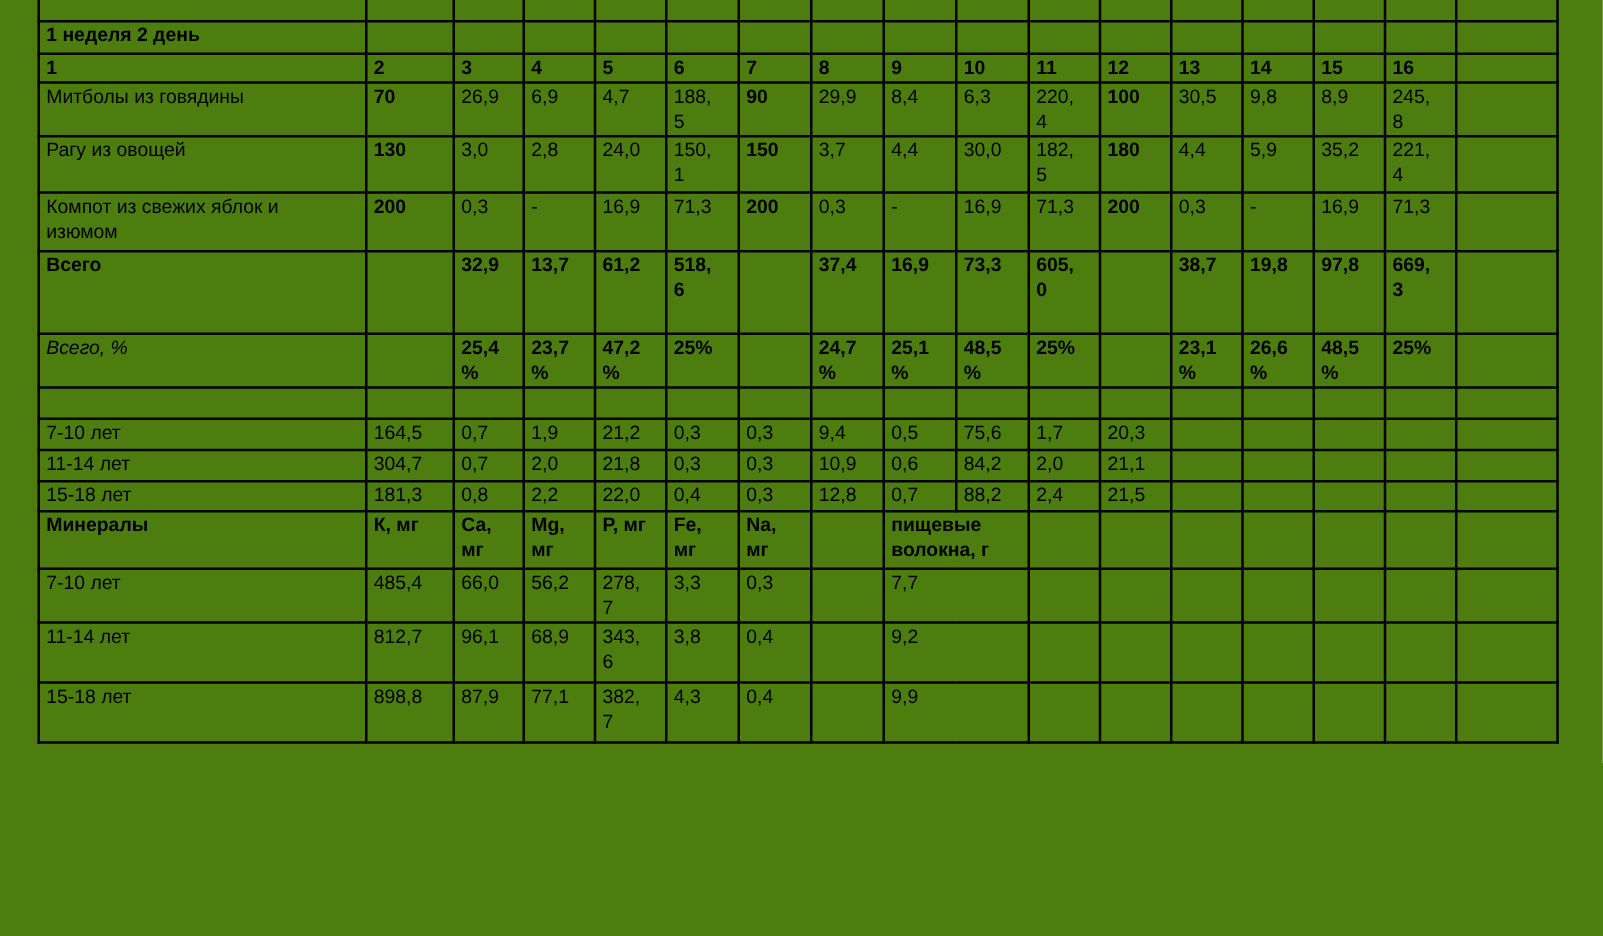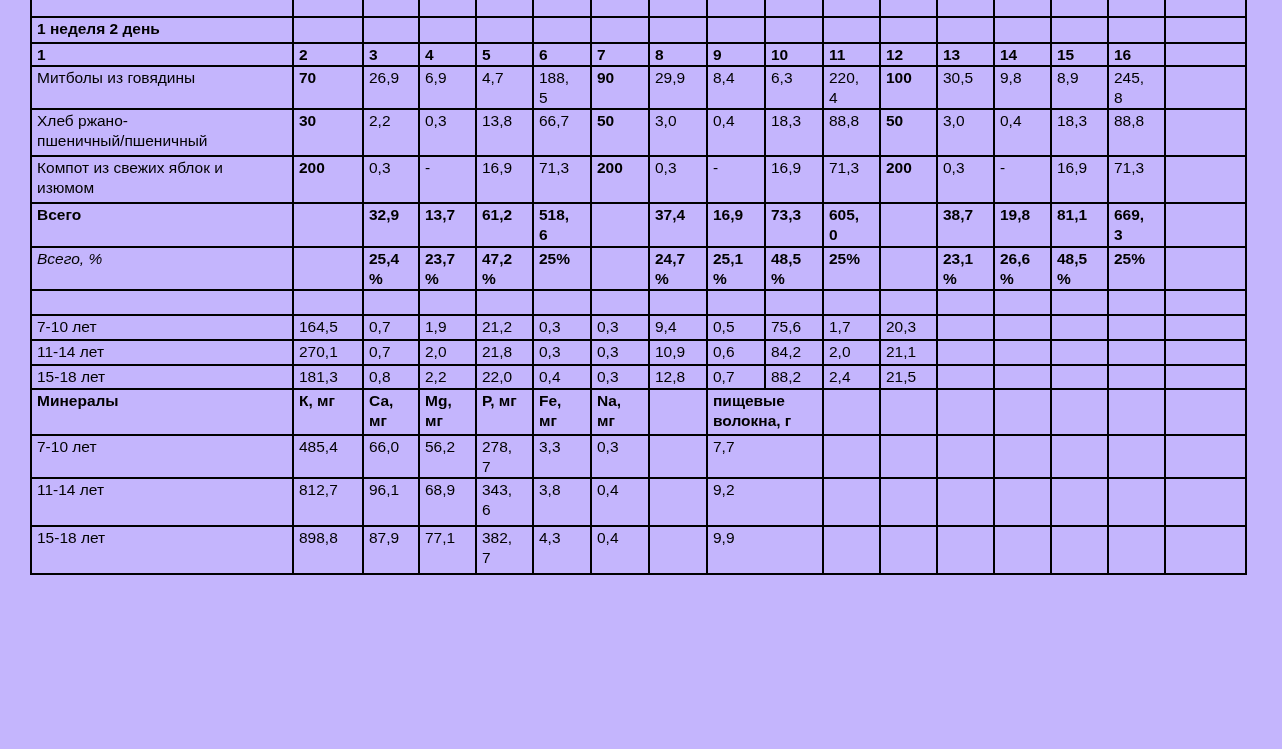--- a/index.html
+++ b/index.html
@@ -1,21 +1,21 @@
 <!DOCTYPE html>
 <html><head>
 <meta charset="utf-8">
 <style>
   html,body{margin:0;padding:0;}
   body{
     width:1282px;height:749px;background:#ffffff;
     font-family:"Liberation Sans","DejaVu Sans",sans-serif;
     overflow:hidden;position:relative;
   }
-  .page{position:absolute;left:0;top:0;width:1282px;height:749px;overflow:hidden;background:#c4b5fd;}
+  .page{position:absolute;left:0;top:0;width:1282px;height:749px;overflow:hidden;background:#4d7c0f;}
   .sheet{position:absolute;left:30px;top:-3px;}
   table{border-collapse:collapse;table-layout:fixed;}
   td{
     border:2px solid #000000;
     vertical-align:top;
     padding:1px 3px 0 5px;
     font-size:15.5px;
     line-height:20px;
     color:#000000;
     white-space:pre-line;
@@ -130,38 +130,40 @@
             <td>220,
 4</td>
             <td class="b">100</td>
             <td>30,5</td>
             <td>9,8</td>
             <td>8,9</td>
             <td>245,
 8</td>
             <td></td>
           </tr>
-          <tr style="height: 47px;">
-            <td>Хлеб ржано-
-пшеничный/пшеничный</td>
-            <td class="b">30</td>
-            <td>2,2</td>
-            <td>0,3</td>
-            <td>13,8</td>
-            <td>66,7</td>
-            <td class="b">50</td>
+          <tr style="height: 45px;">
+            <td>Рагу из овощей</td>
+            <td class="b">130</td>
             <td>3,0</td>
-            <td>0,4</td>
-            <td>18,3</td>
-            <td>88,8</td>
-            <td class="b">50</td>
-            <td>3,0</td>
-            <td>0,4</td>
-            <td>18,3</td>
-            <td>88,8</td>
+            <td>2,8</td>
+            <td>24,0</td>
+            <td>150,
+1</td>
+            <td class="b">150</td>
+            <td>3,7</td>
+            <td>4,4</td>
+            <td>30,0</td>
+            <td>182,
+5</td>
+            <td class="b">180</td>
+            <td>4,4</td>
+            <td>5,9</td>
+            <td>35,2</td>
+            <td>221,
+4</td>
             <td></td>
           </tr>
           <tr style="height: 47px;">
             <td>Компот из свежих яблок и
 изюмом</td>
             <td class="b">200</td>
             <td>0,3</td>
             <td>-</td>
             <td>16,9</td>
             <td>71,3</td>
@@ -170,38 +172,38 @@
             <td>-</td>
             <td>16,9</td>
             <td>71,3</td>
             <td class="b">200</td>
             <td>0,3</td>
             <td>-</td>
             <td>16,9</td>
             <td>71,3</td>
             <td></td>
           </tr>
-          <tr style="height: 44px;">
+          <tr style="height: 66px;">
             <td class="b">Всего</td>
             <td class="b"></td>
             <td class="b">32,9</td>
             <td class="b">13,7</td>
             <td class="b">61,2</td>
             <td class="b">518,
 6</td>
             <td class="b"></td>
             <td class="b">37,4</td>
             <td class="b">16,9</td>
             <td class="b">73,3</td>
             <td class="b">605,
 0</td>
             <td class="b"></td>
             <td class="b">38,7</td>
             <td class="b">19,8</td>
-            <td class="b">81,1</td>
+            <td class="b">97,8</td>
             <td class="b">669,
 3</td>
             <td></td>
           </tr>
           <tr style="height: 41px;">
             <td class="i">Всего, %</td>
             <td class="b"></td>
             <td class="b">25,4
 %</td>
             <td class="b">23,7
@@ -260,21 +262,21 @@
             <td>1,7</td>
             <td>20,3</td>
             <td></td>
             <td></td>
             <td></td>
             <td></td>
             <td></td>
           </tr>
           <tr style="height: 25px;">
             <td>11-14 лет</td>
-            <td>270,1</td>
+            <td>304,7</td>
             <td>0,7</td>
             <td>2,0</td>
             <td>21,8</td>
             <td>0,3</td>
             <td>0,3</td>
             <td>10,9</td>
             <td>0,6</td>
             <td>84,2</td>
             <td>2,0</td>
             <td>21,1</td>

